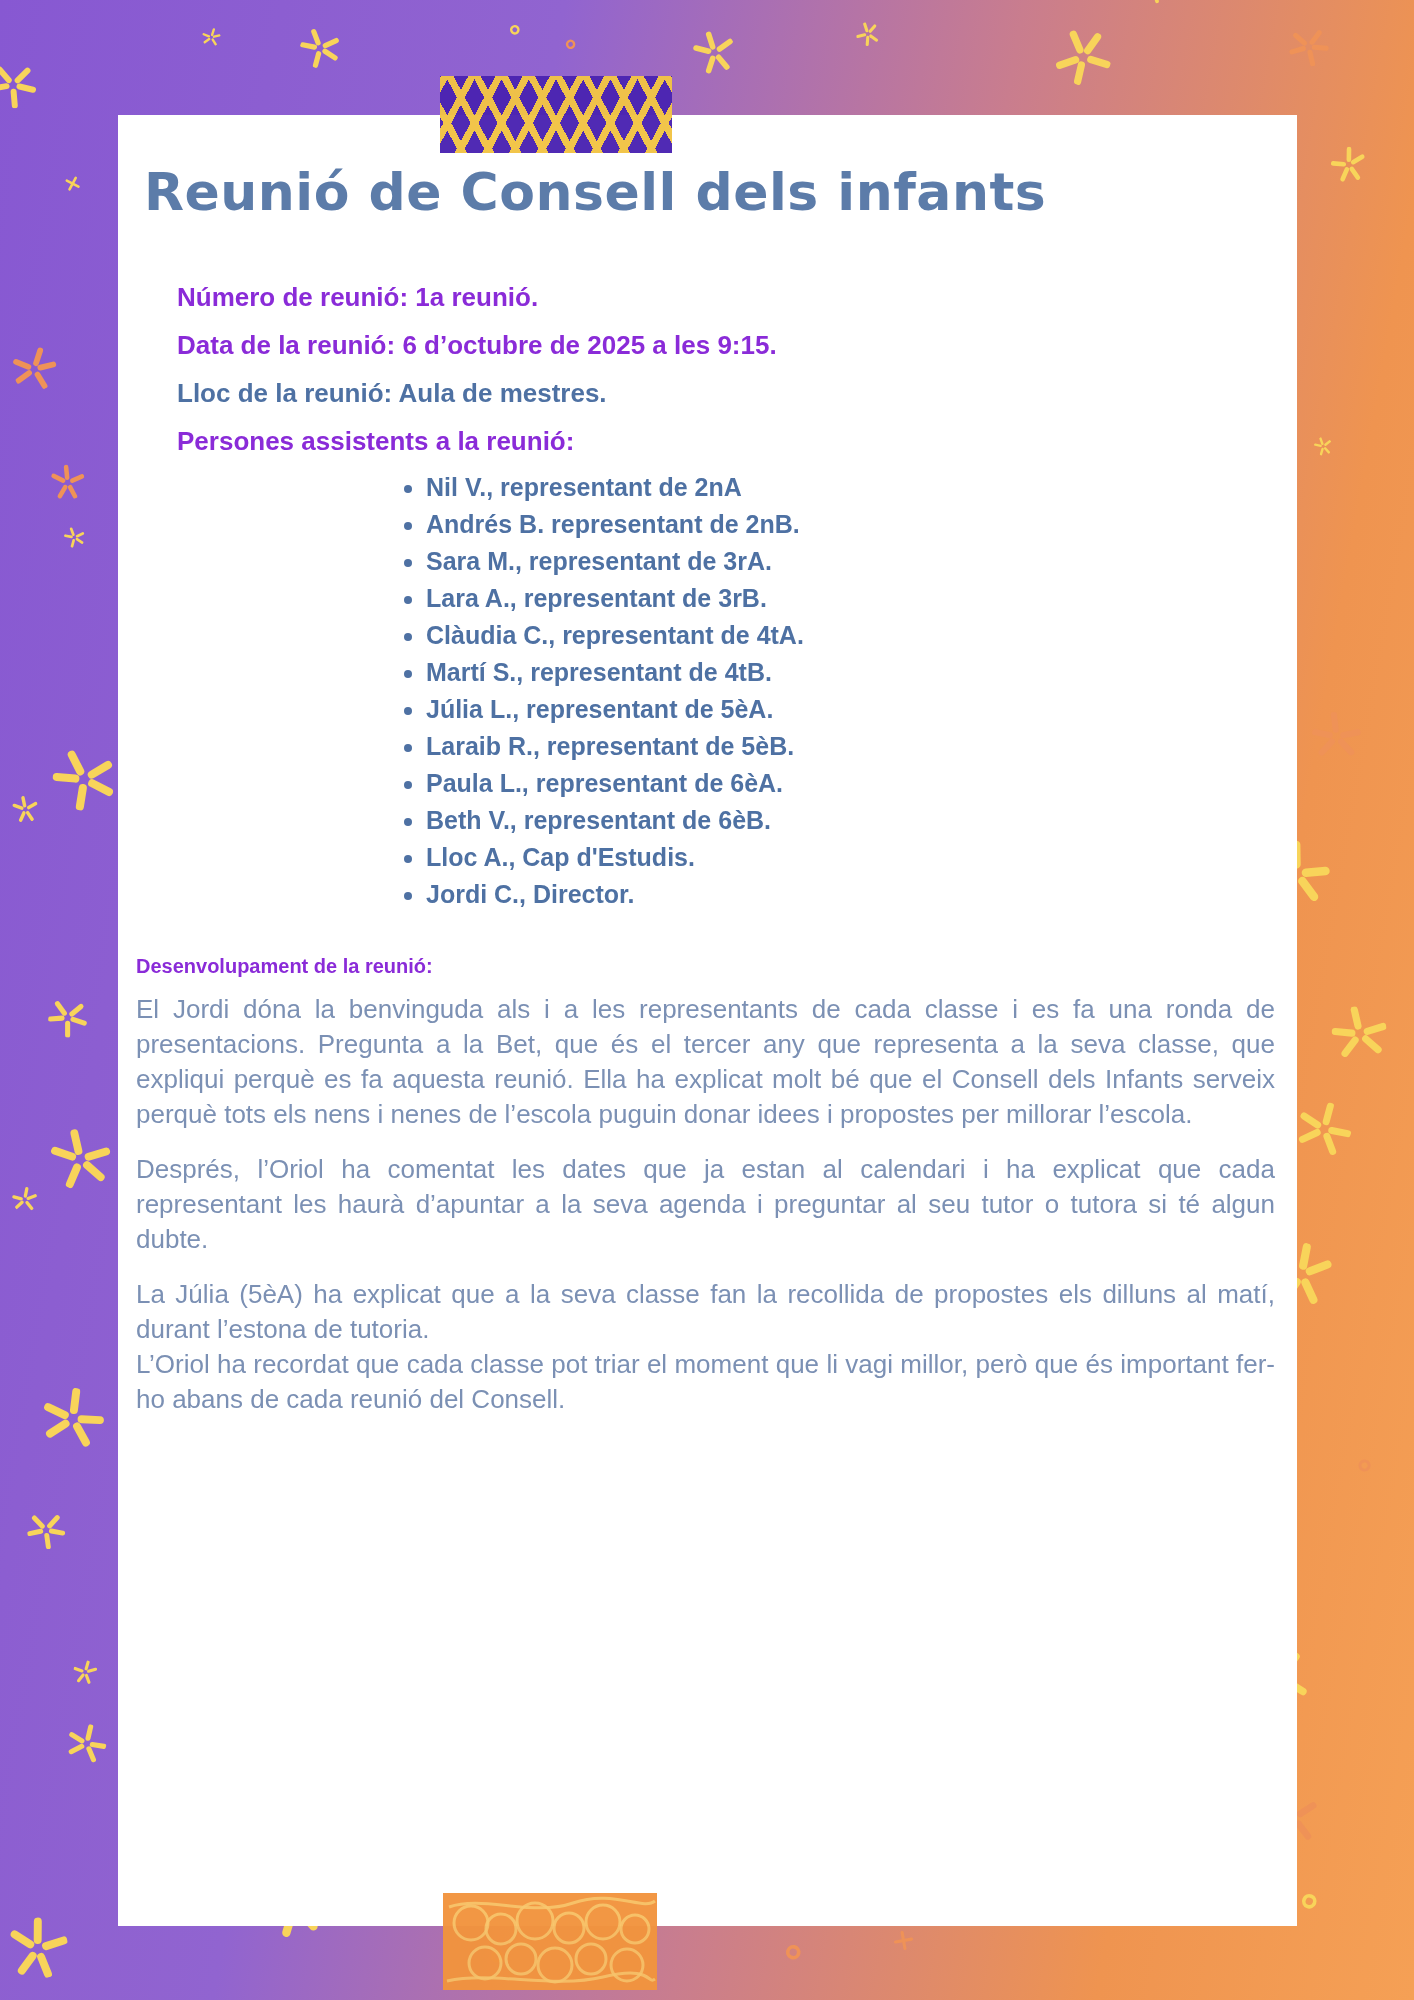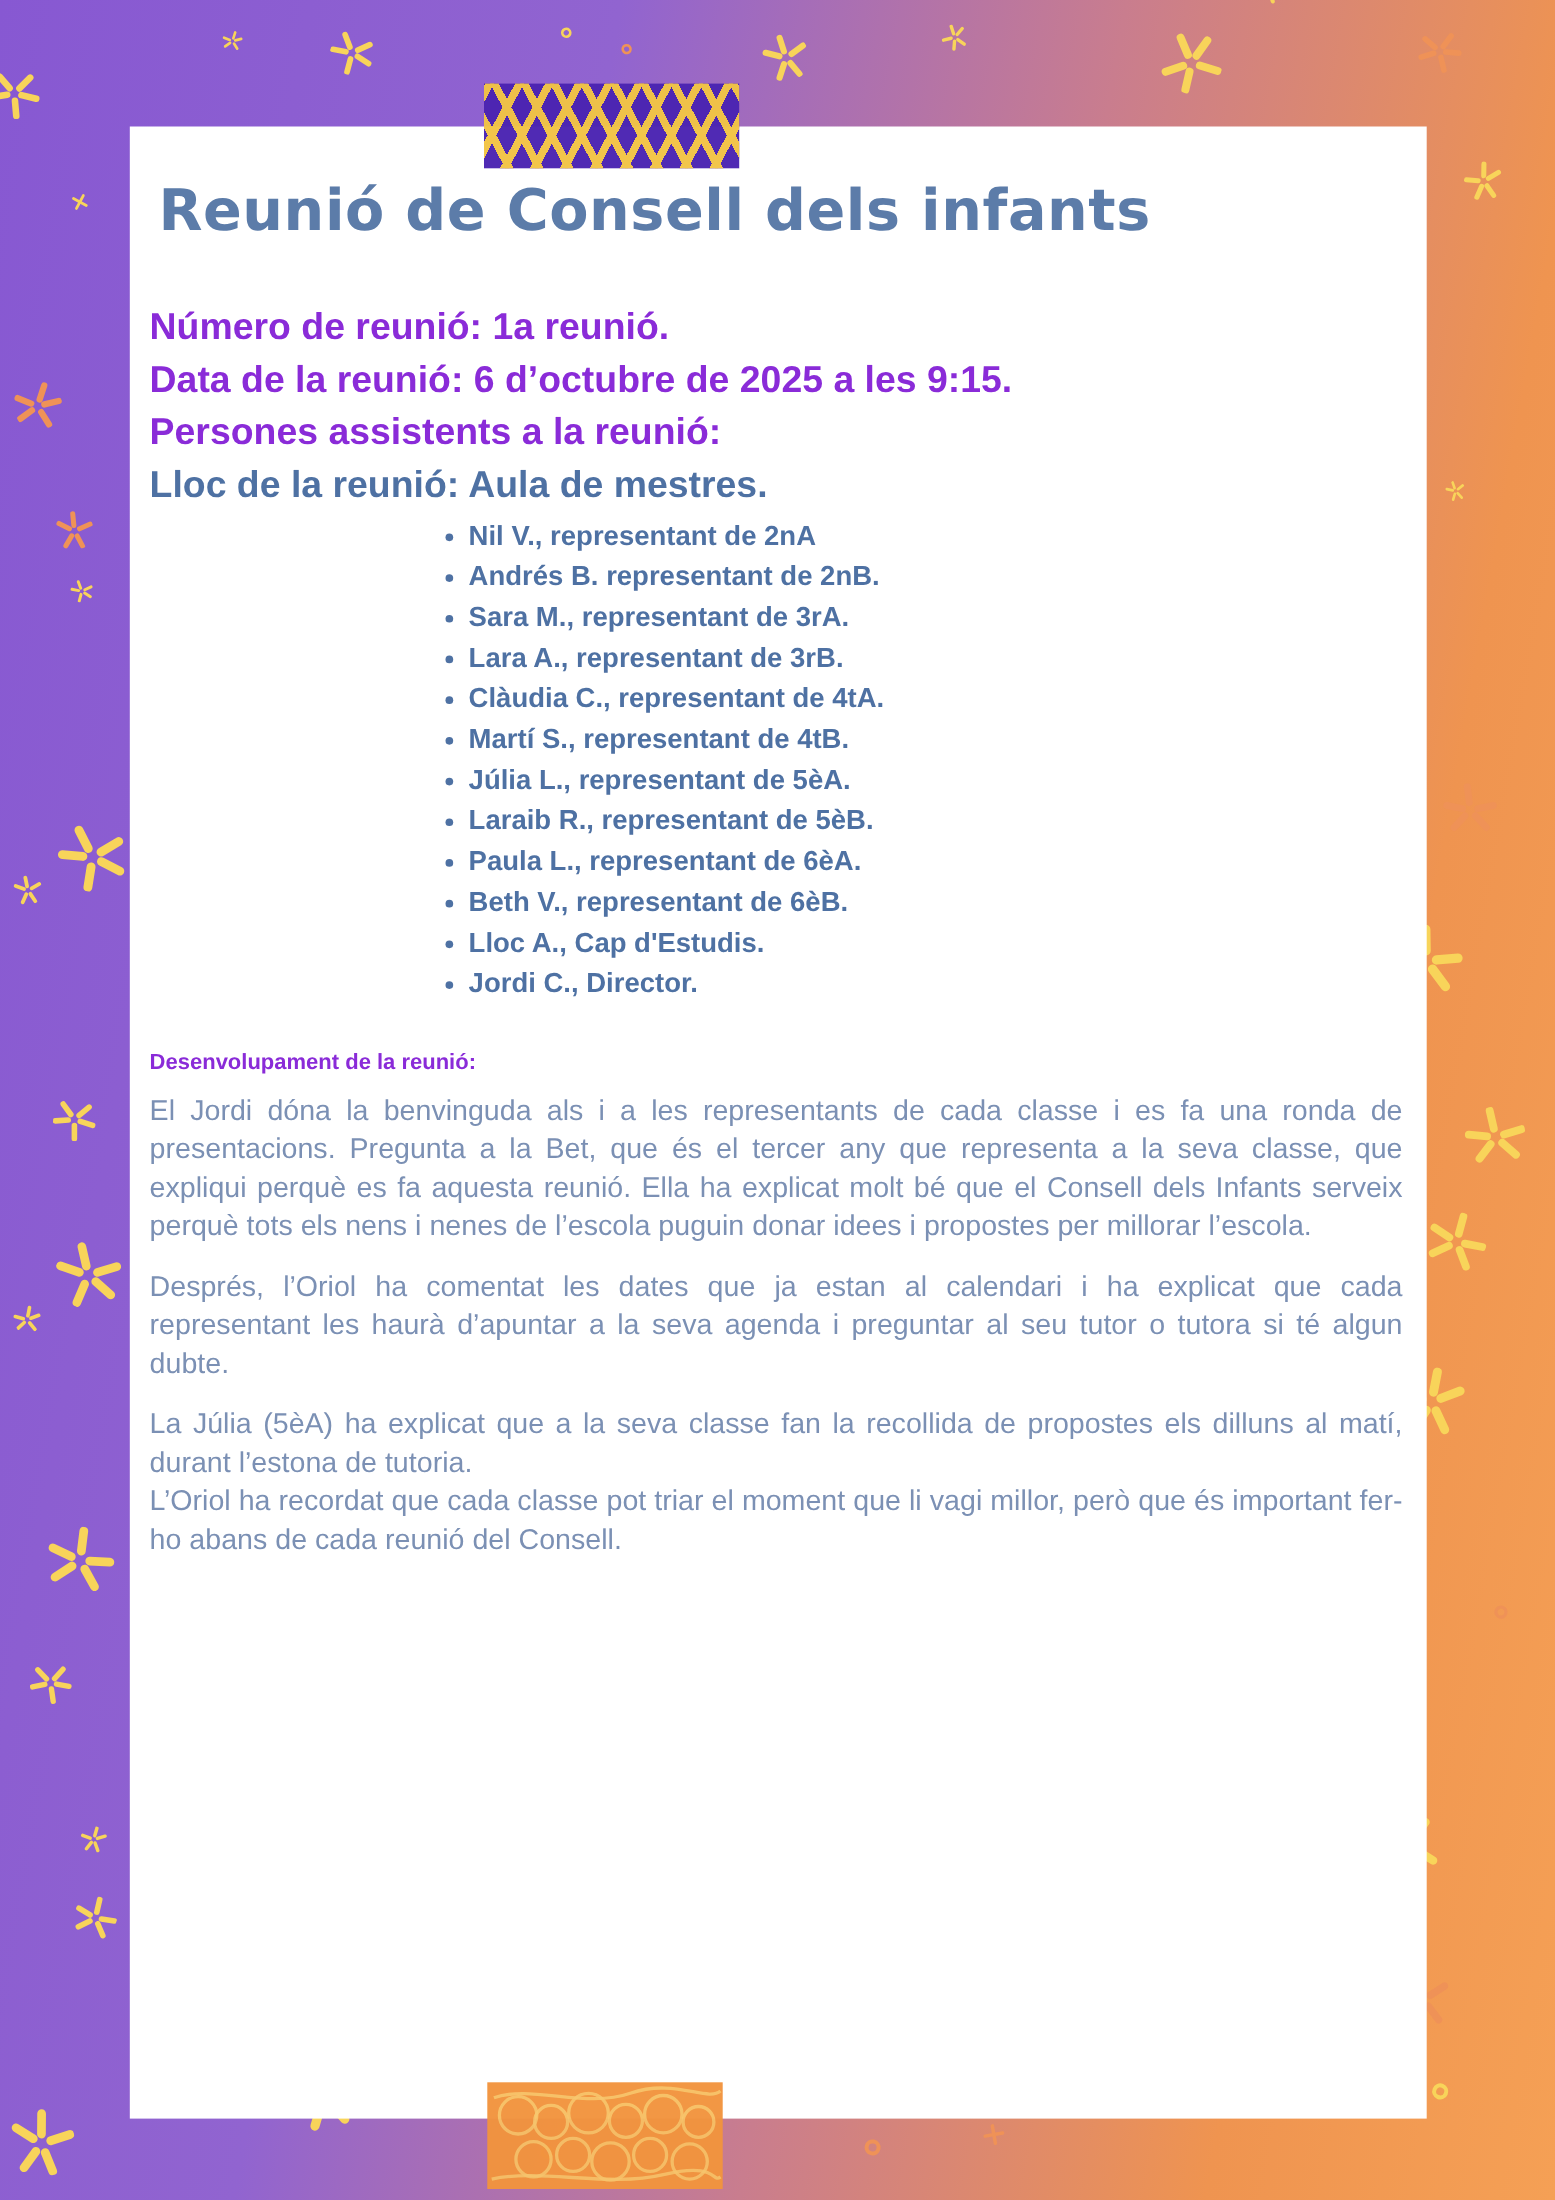--- a/index.html
+++ b/index.html
@@ -13,21 +13,21 @@
   .page{
     position:absolute;left:118px;top:115px;width:1179px;height:1811px;
     background:var(--page);z-index:2;box-sizing:border-box;
   }
   .title{
     margin:46px 10px 0 26px;font-size:52px;font-weight:700;line-height:1.2;
     color:var(--title);letter-spacing:0.5px;
     font-family:"DejaVu Sans","Liberation Sans",sans-serif;
   }
   .meta{margin:50px 0 0 18px;}
-  .meta-line{font-size:34px;font-weight:700;line-height:48px;}
+  .meta-line{font-size:26px;font-weight:700;line-height:48px;margin-left:41px;}
   .c-purple{color:var(--purple);}
   .c-slate{color:var(--slate);}
   ul.attendees{margin:4px 0 0 0;padding-left:308px;}
   ul.attendees li{
     font-size:25px;font-weight:700;color:var(--slate);line-height:37px;
   }
   ul.attendees li::marker{color:var(--slate);}
   .dev-heading{margin:42px 0 0 18px;font-size:20px;font-weight:700;}
   .bodytext p{
     margin:20px 22px 0 18px;font-size:26px;line-height:35px;
@@ -920,22 +920,22 @@
     </div>
 
   <div class="tape tape-top"></div>
 
   <div class="page">
     <h1 class="title">Reunió de Consell dels infants</h1>
 
     <div class="meta">
       <div class="meta-line c-purple">Número de reunió: 1a reunió.</div>
       <div class="meta-line c-purple">Data de la reunió: 6 d’octubre de 2025 a les 9:15.</div>
+      <div class="meta-line c-slate">Lloc de la reunió: Aula de mestres.</div>
       <div class="meta-line c-purple">Persones assistents a la reunió:</div>
-      <div class="meta-line c-slate">Lloc de la reunió: Aula de mestres.</div>
     </div>
 
     <ul class="attendees">
       <li>Nil V., representant de 2nA</li>
       <li>Andrés B. representant de 2nB.</li>
       <li>Sara M., representant de 3rA.</li>
       <li>Lara A., representant de 3rB.</li>
       <li>Clàudia C., representant de 4tA.</li>
       <li>Martí S., representant de 4tB.</li>
       <li>Júlia L., representant de 5èA.</li>

